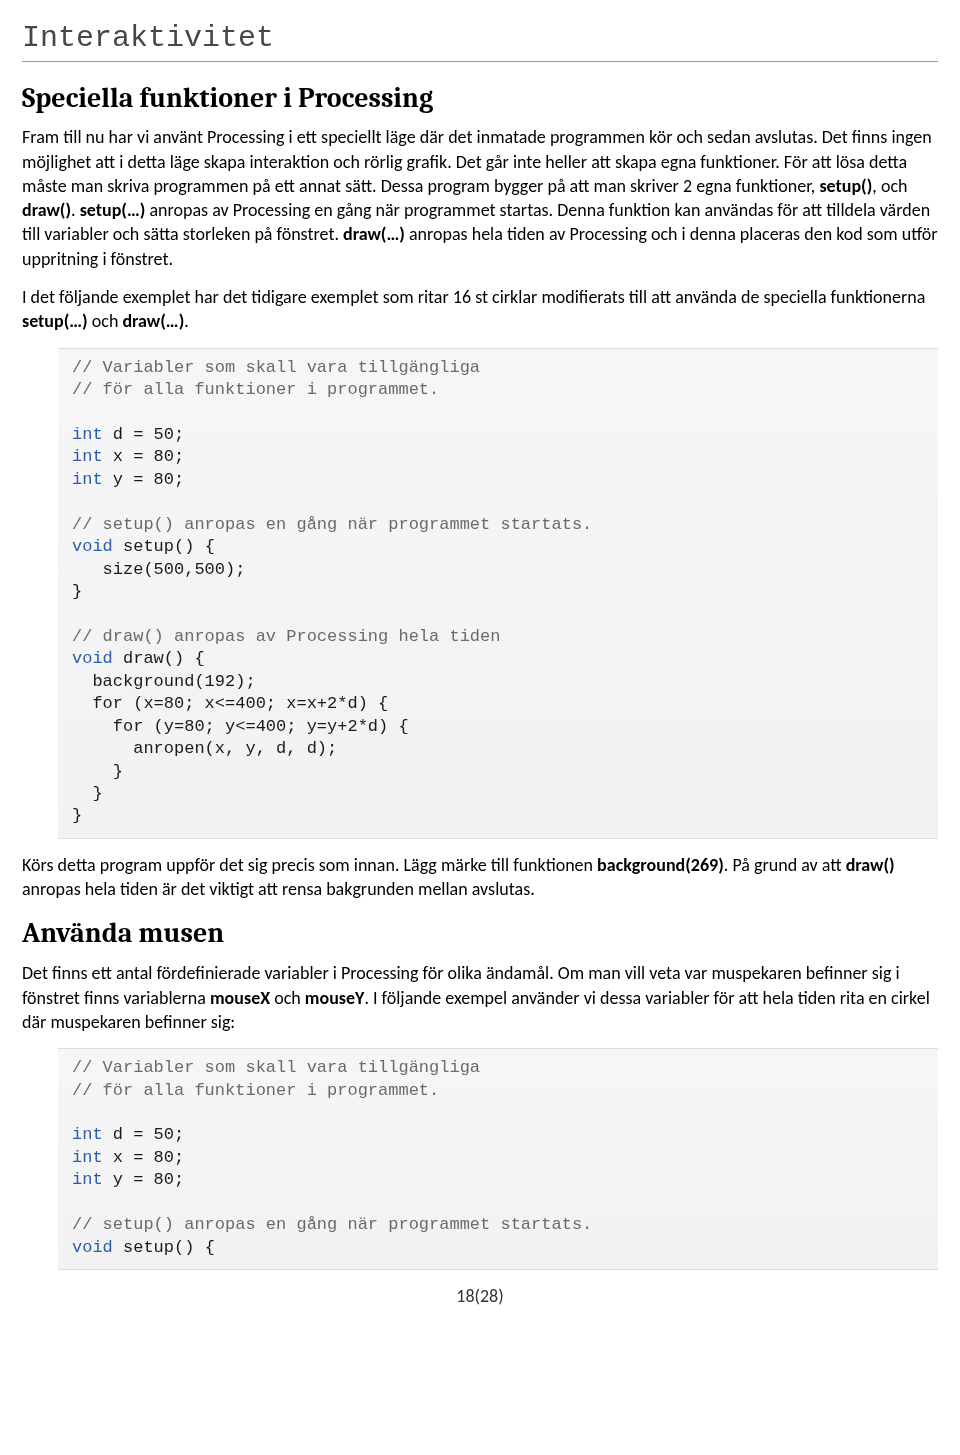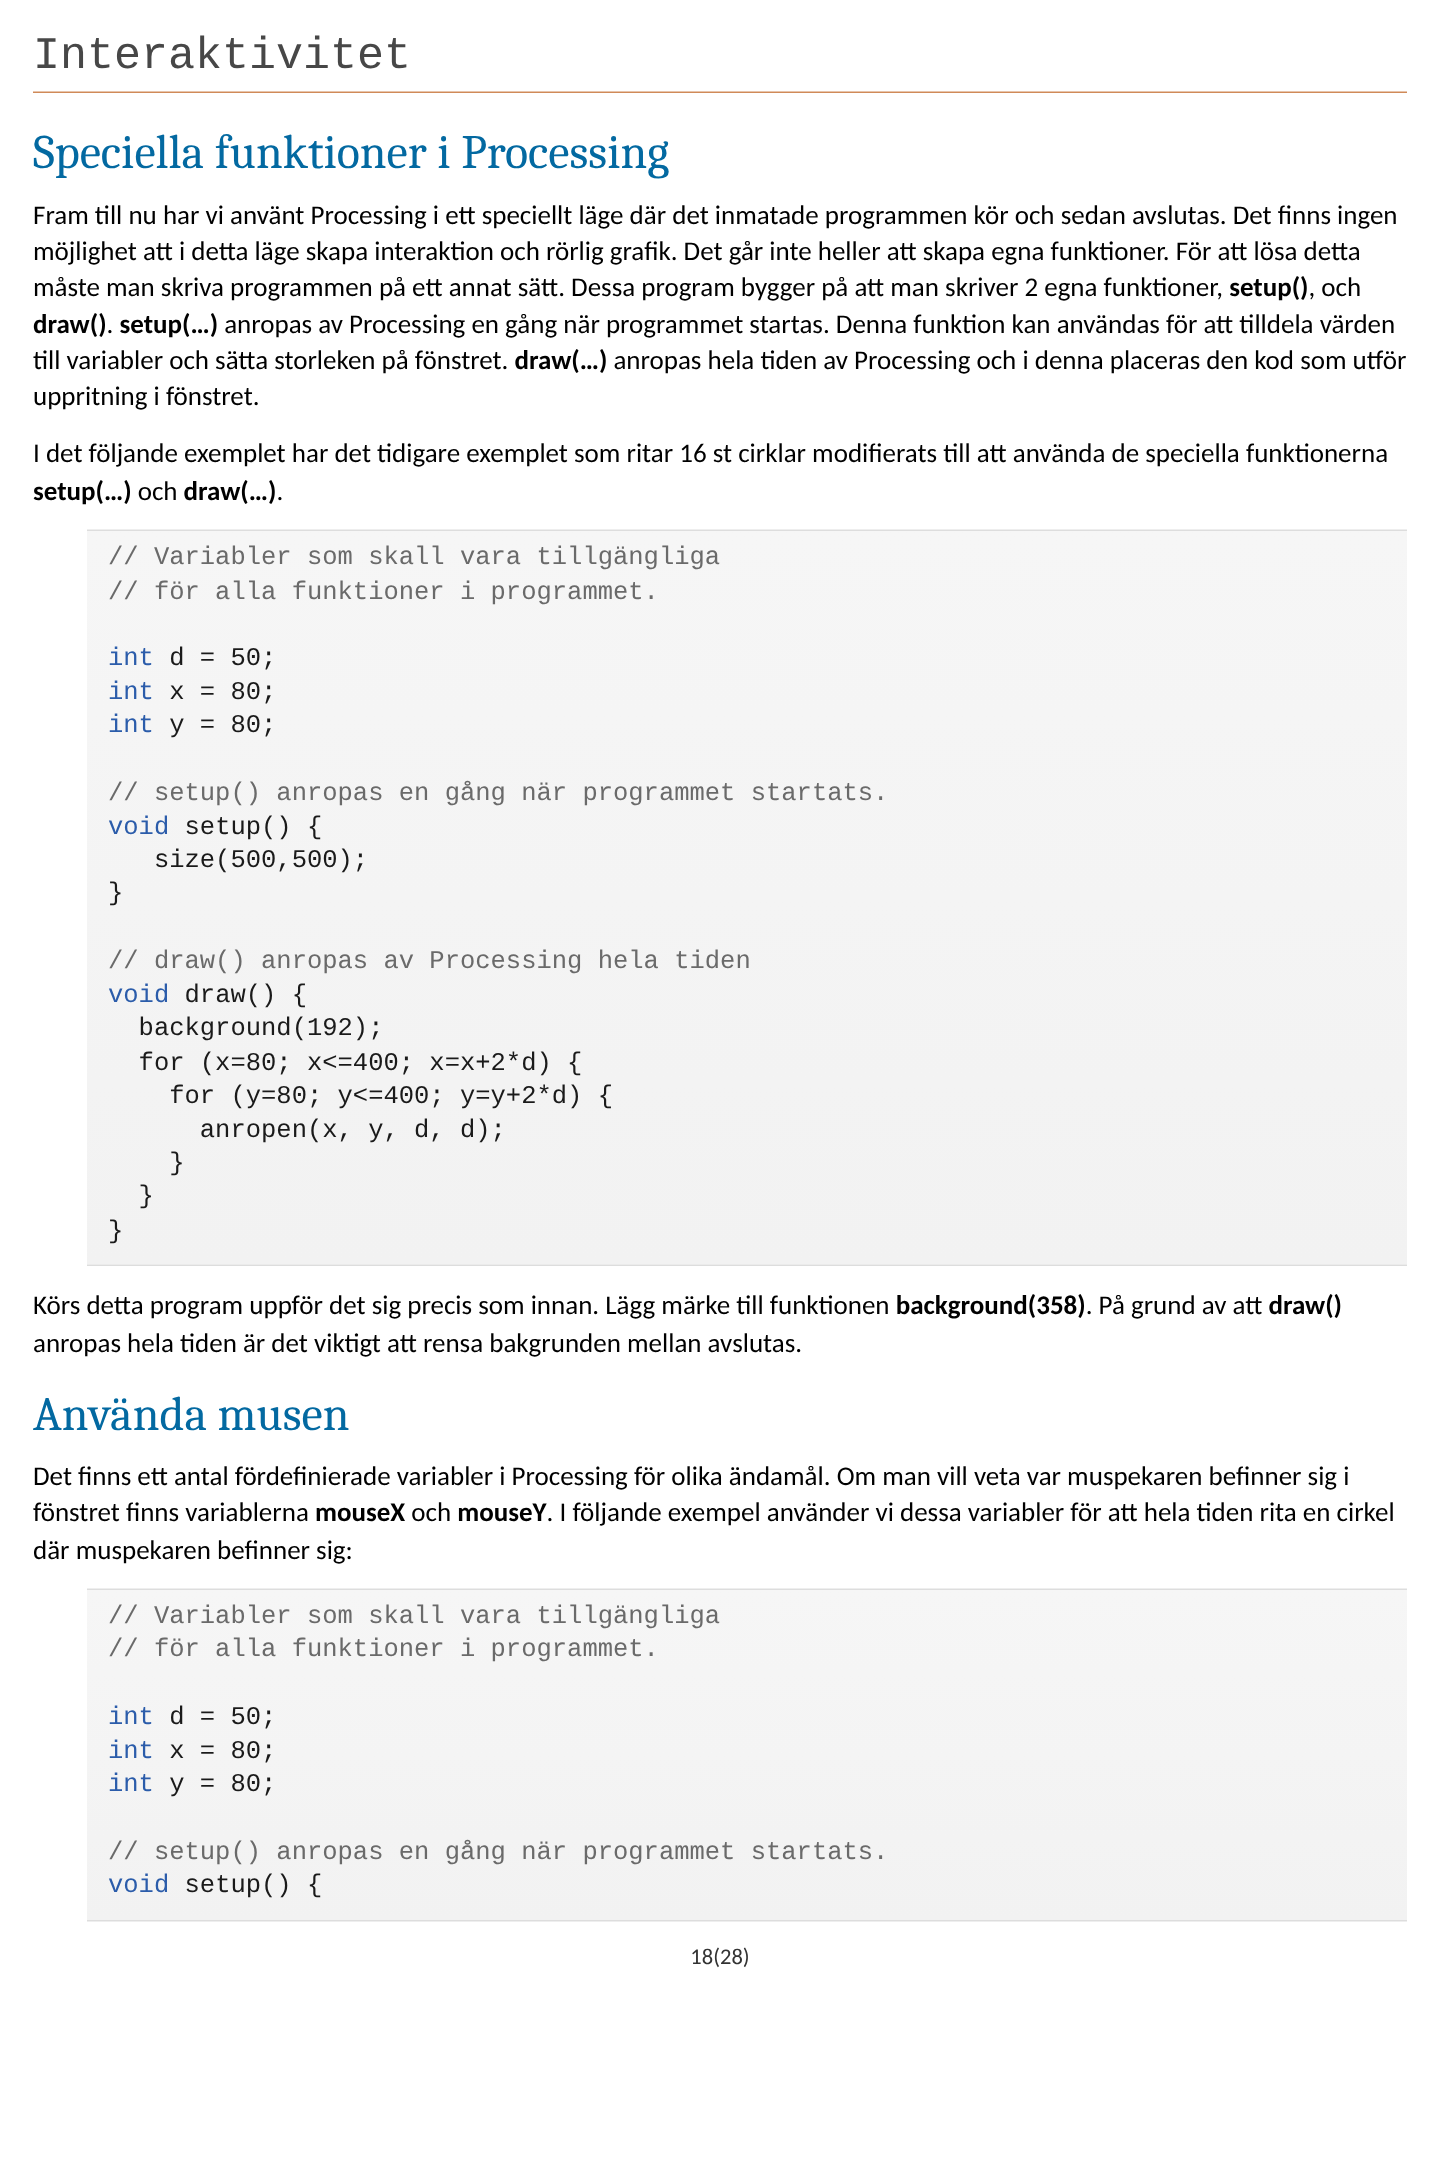--- a/index.html
+++ b/index.html
@@ -17,44 +17,44 @@
     font-family: Liberation Mono, monospace;
     font-weight: 400;
     color: #474747;
     border-bottom: 1px solid #d08a58;
     font-size: 30px;
     margin: 0 0 18px 0;
     padding-bottom: 2px;
   }
   h2.section {
     font-family: Cambria, Georgia, serif;
-    font-weight: 400;
-    color: #0369a1;
-    font-size: 32px;
+    font-weight: 700;
+    color: #000000;
+    font-size: 28px;
     margin: 10px 0 8px 0;
   }
   p { margin: 6px 0 14px 0; }
   .code-block {
     background: linear-gradient(#f6f6f6,#f2f2f2);
     border-top: 1px solid #ddd;
     border-bottom: 1px solid #ddd;
     font-family: Consolas, 'Courier New', monospace;
     font-size: 17px;
     line-height: 1.32;
     white-space: pre;
     padding: 8px 14px 10px 14px;
     margin: 10px 0 14px 36px;
     color: #1a1a1a;
   }
   .code-comment { color: #6a6a6a; }
   .kw-type { color: #2b5caa; }
   .bold { font-weight: 700; }
   .footer {
     text-align: center;
-    font-size: 15px;
+    font-size: 18px;
     color: #333;
     margin-top: 8px;
   }
 </style>
 </head>
 <body>
 
 <h1 class="doc-title">Interaktivitet</h1>
 
 <h2 class="section">Speciella funktioner i Processing</h2>
@@ -78,21 +78,21 @@
 <span class="code-comment">// draw() anropas av Processing hela tiden</span>
 <span class="kw-type">void</span><span> draw() {</span>
 <span>  background(192);</span>
 <span>  for (x=80; x&lt;=400; x=x+2*d) {</span>
 <span>    for (y=80; y&lt;=400; y=y+2*d) {</span>
 <span>      anropen(x, y, d, d);</span>
 <span>    }</span>
 <span>  }</span>
 <span>}</span></div>
 
-<p><span>Körs detta program uppför det sig precis som innan. Lägg märke till funktionen </span><span class="bold">background(358)</span><span>. På grund av att </span><span class="bold">draw()</span><span> anropas hela tiden är det viktigt att rensa bakgrunden mellan avslutas.</span></p>
+<p><span>Körs detta program uppför det sig precis som innan. Lägg märke till funktionen </span><span class="bold">background(269)</span><span>. På grund av att </span><span class="bold">draw()</span><span> anropas hela tiden är det viktigt att rensa bakgrunden mellan avslutas.</span></p>
 
 <h2 class="section">Använda musen</h2>
 
 <p><span>Det finns ett antal fördefinierade variabler i Processing för olika ändamål. Om man vill veta var muspekaren befinner sig i fönstret finns variablerna </span><span class="bold">mouseX</span><span> och </span><span class="bold">mouseY</span><span>. I följande exempel använder vi dessa variabler för att hela tiden rita en cirkel där muspekaren befinner sig:</span></p>
 
 <div class="code-block"><span class="code-comment">// Variabler som skall vara tillgängliga</span>
 <span class="code-comment">// för alla funktioner i programmet.</span>
 
 <span class="kw-type">int</span><span> d = 50;</span>
 <span class="kw-type">int</span><span> x = 80;</span>

